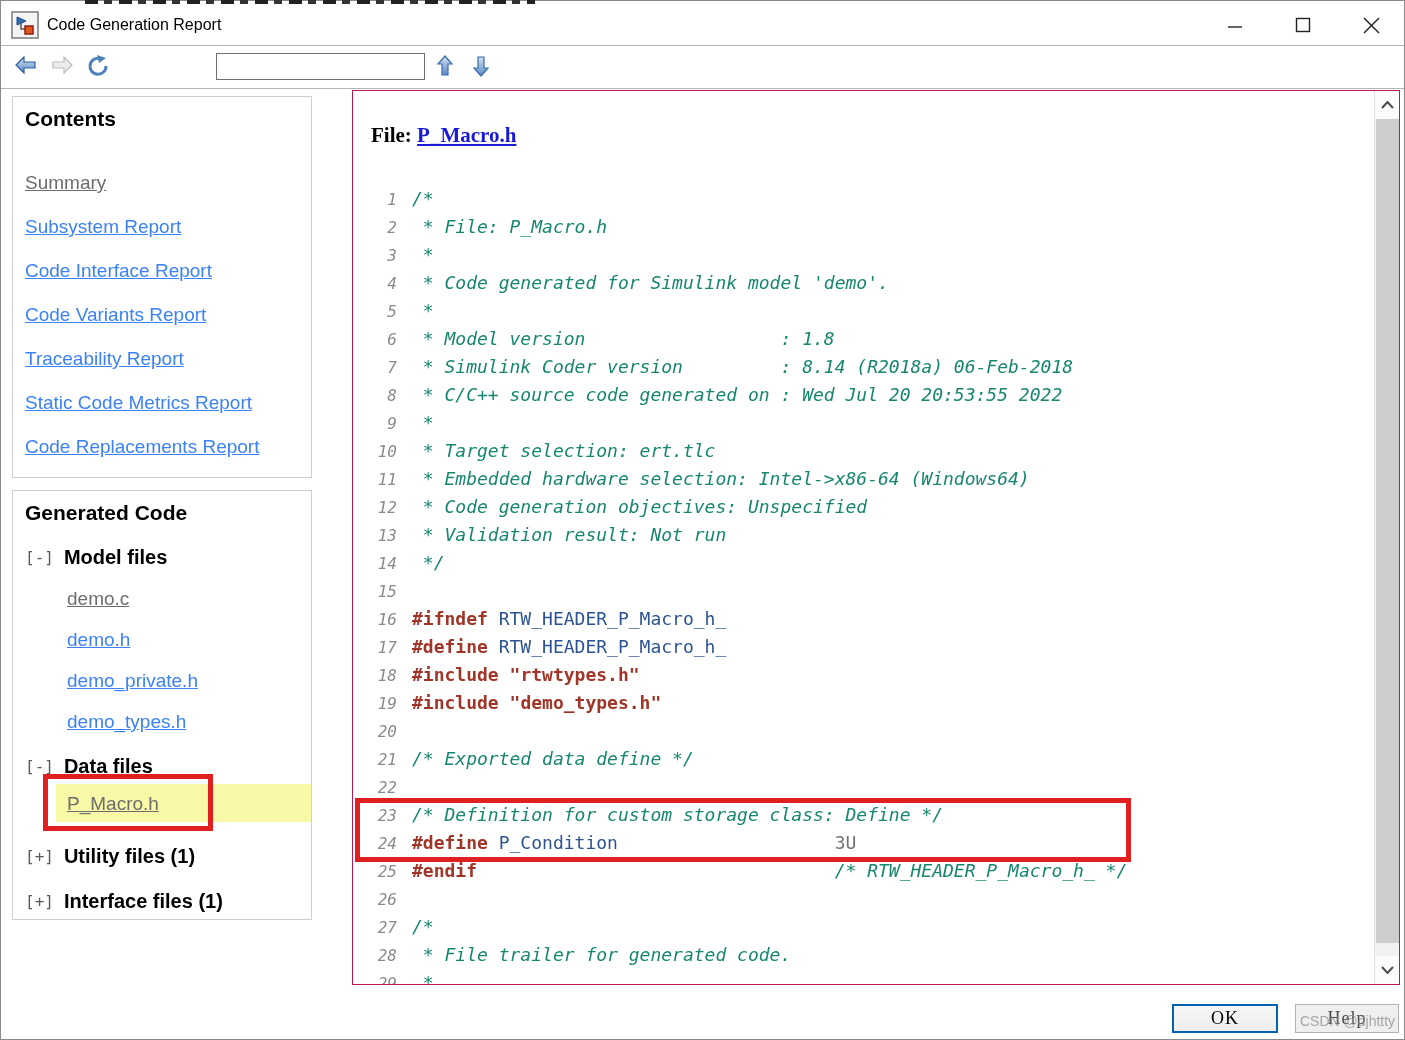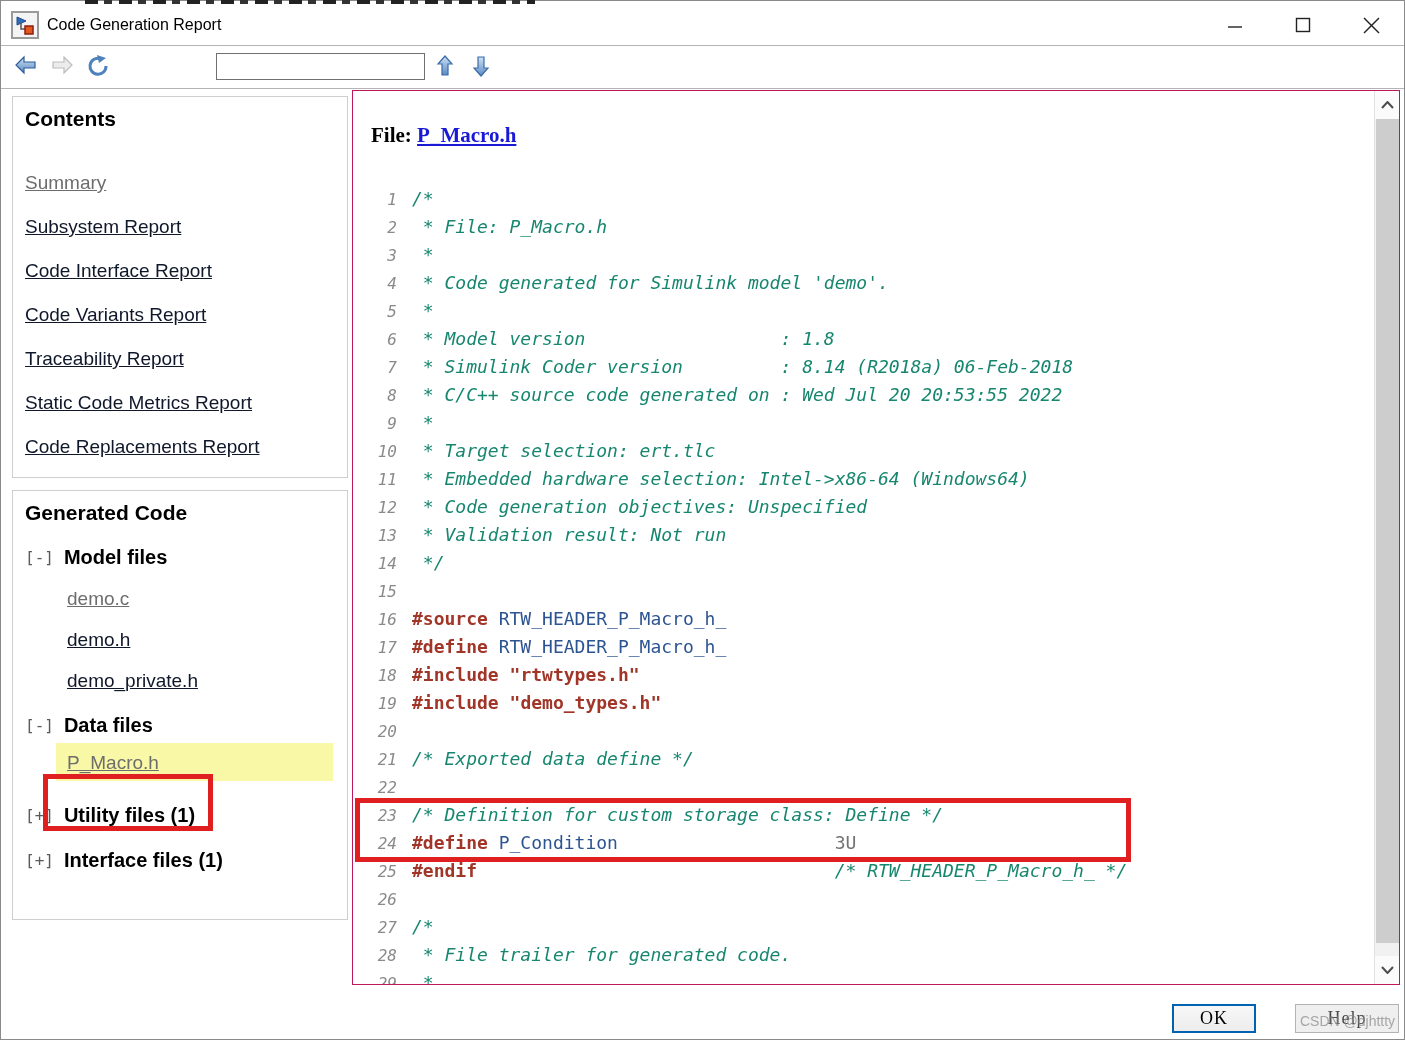--- a/index.html
+++ b/index.html
@@ -26,28 +26,28 @@
   .tb-up { left:436px; top:55px; } .tb-down { left:472px; top:55px; }
   .find-label, .matchcase-label {
     position:absolute; top:56px; font-family:"Liberation Serif", serif;
     font-size:19px; letter-spacing:2px; color:#101010;margin-top:41px; }
   .find-label { left:146px; }
   .matchcase-label { left:512px; }
   .find-input { position:absolute; left:216px; top:53px; width:209px; height:27px;
     border:1px solid #707070; background:#fff; font-size:16px; padding:0 4px;
     font-family:"Liberation Sans", sans-serif; outline:none; }
   
-  .panel { position:absolute; left:12px; width:336px; background:#fff; border:1px solid #cfcfcf; overflow:hidden; }
+  .panel { position:absolute; left:12px; width:300px; background:#fff; border:1px solid #cfcfcf; overflow:hidden; }
   .panel-contents { top:96px; height:382px; padding:10px 10px 0 12px; }
   .panel-code { top:490px; height:430px; padding:10px 10px 0 10px; }
   .panel-header { font-size:21px; font-weight:bold; color:#000; }
   .panel-contents .panel-header { margin-bottom:30px; }
   .panel-code .panel-header { margin-bottom:12px; margin-left:2px; }
   .side-row { height:44px; display:flex; align-items:center; }
-  a.side-link, a.file-link { color:#0f172a; text-decoration:underline; font-size:19px; cursor:pointer; }
+  a.side-link, a.file-link { color:#3b82f6; text-decoration:underline; font-size:19px; cursor:pointer; }
   a.side-link.visited, a.file-link.visited { color:#6d6d6d; }
   .tree-branch { height:41px; display:flex; align-items:center; padding-left:2px; }
   .tree-branch.b-data { height:33px; margin-top:8px; }
   .tree-branch.b-utility { margin-top:12px; }
   .tree-branch.b-interface { margin-top:4px; }
   .toggle { font-family:"DejaVu Sans Mono", monospace; font-size:16px; color:#5a5a5a; }
   .branch-label { margin-left:10px; font-size:20px; font-weight:bold; color:#000; }
   .tree-file { position:relative; height:41px; display:flex; align-items:center; padding-left:44px; }
   .tree-file .hl-bar { position:absolute; left:33px; top:1px; width:277px; height:38px; background:#f8f8a6; }
   .tree-file a { position:relative; z-index:1; }
@@ -72,21 +72,21 @@
   .sb-btn { position:absolute; left:0; width:25px; height:28px; background:#fbfbfb; display:flex; align-items:center; justify-content:center; }
   .sb-up { top:0; } .sb-down { bottom:0; }
   .sb-thumb { position:absolute; left:1px; top:28px; width:23px; height:824px; background:#cdcdcd; }
   
   .anno { position:absolute; border:5px solid #e02020; z-index:40; pointer-events:none; }
   .anno-sidebar { left:43px; top:774px; width:170px; height:57px; }
   .anno-code { left:355px; top:798px; width:776px; height:64px; }
   
   .btn { position:absolute; top:1004px; height:29px; display:flex; align-items:center; justify-content:center;
     font-family:"Liberation Serif", serif; font-size:18px; letter-spacing:1px; cursor:pointer; }
-  .btn-ok { left:1172px; width:84px; background:linear-gradient(#f7f7f7,#ededed); border:2px solid #0063b1; color:#000;font-family:Liberation Serif, serif; }
+  .btn-ok { left:1172px; width:106px; background:linear-gradient(#f7f7f7,#ededed); border:2px solid #0063b1; color:#000;font-family:Liberation Serif, serif; }
   .btn-help { left:1295px; width:104px; background:#efefef; border:1px solid #b3b3b3; color:#4a4a4a; }
   .watermark { position:absolute; left:1300px; top:1013px; font-size:14px; color:rgba(140,140,140,0.75);
     z-index:60; pointer-events:none; font-family:"Liberation Sans", sans-serif; }
   svg { display:block; }
 </style>
 </head>
 <body>
 
 <svg width="0" height="0" style="position:absolute">
   <defs>
@@ -183,20 +183,23 @@
         <span class="branch-label">Model files</span>
       </div>
       <div class="tree-file">
         <a class="file-link visited">demo.c</a>
       </div>
       <div class="tree-file">
         <a class="file-link">demo.h</a>
       </div>
       <div class="tree-file">
         <a class="file-link">demo_private.h</a>
+      </div>
+      <div class="tree-file">
+        <a class="file-link">demo_types.h</a>
       </div>
       <div class="tree-branch b-data">
         <span class="toggle">[-]</span>
         <span class="branch-label">Data files</span>
       </div>
       <div class="tree-file">
         <div class="hl-bar"></div>
         <a class="file-link visited">P_Macro.h</a>
       </div>
       <div class="tree-branch b-utility">
@@ -221,21 +224,21 @@
       <div class="cl"><span class="ln">6</span><span class="c-comment"> * Model version                  : 1.8</span></div>
       <div class="cl"><span class="ln">7</span><span class="c-comment"> * Simulink Coder version         : 8.14 (R2018a) 06-Feb-2018</span></div>
       <div class="cl"><span class="ln">8</span><span class="c-comment"> * C/C++ source code generated on : Wed Jul 20 20:53:55 2022</span></div>
       <div class="cl"><span class="ln">9</span><span class="c-comment"> *</span></div>
       <div class="cl"><span class="ln">10</span><span class="c-comment"> * Target selection: ert.tlc</span></div>
       <div class="cl"><span class="ln">11</span><span class="c-comment"> * Embedded hardware selection: Intel-&gt;x86-64 (Windows64)</span></div>
       <div class="cl"><span class="ln">12</span><span class="c-comment"> * Code generation objectives: Unspecified</span></div>
       <div class="cl"><span class="ln">13</span><span class="c-comment"> * Validation result: Not run</span></div>
       <div class="cl"><span class="ln">14</span><span class="c-comment"> */</span></div>
       <div class="cl"><span class="ln">15</span></div>
-      <div class="cl"><span class="ln">16</span><span class="c-directive">#source</span><span class="c-ident"> RTW_HEADER_P_Macro_h_</span></div>
+      <div class="cl"><span class="ln">16</span><span class="c-directive">#ifndef</span><span class="c-ident"> RTW_HEADER_P_Macro_h_</span></div>
       <div class="cl"><span class="ln">17</span><span class="c-directive">#define</span><span class="c-ident"> RTW_HEADER_P_Macro_h_</span></div>
       <div class="cl"><span class="ln">18</span><span class="c-directive">#include</span><span class="c-string"> "rtwtypes.h"</span></div>
       <div class="cl"><span class="ln">19</span><span class="c-directive">#include</span><span class="c-string"> "demo_types.h"</span></div>
       <div class="cl"><span class="ln">20</span></div>
       <div class="cl"><span class="ln">21</span><span class="c-comment">/* Exported data define */</span></div>
       <div class="cl"><span class="ln">22</span></div>
       <div class="cl"><span class="ln">23</span><span class="c-comment">/* Definition for custom storage class: Define */</span></div>
       <div class="cl"><span class="ln">24</span><span class="c-directive">#define</span><span class="c-ident"> P_Condition</span><span class="c-plain">                    </span><span class="c-number">3U</span></div>
       <div class="cl"><span class="ln">25</span><span class="c-directive">#endif</span><span class="c-plain">                                 </span><span class="c-comment">/* RTW_HEADER_P_Macro_h_ */</span></div>
       <div class="cl"><span class="ln">26</span></div>

